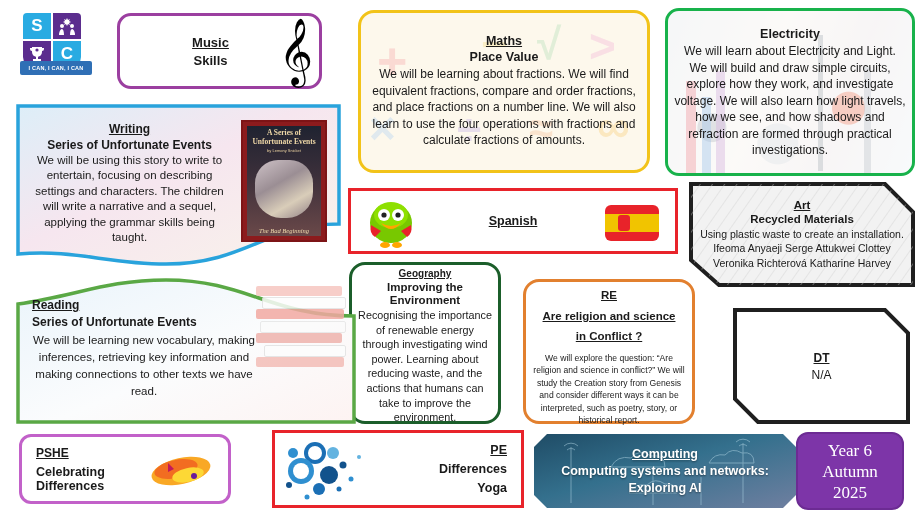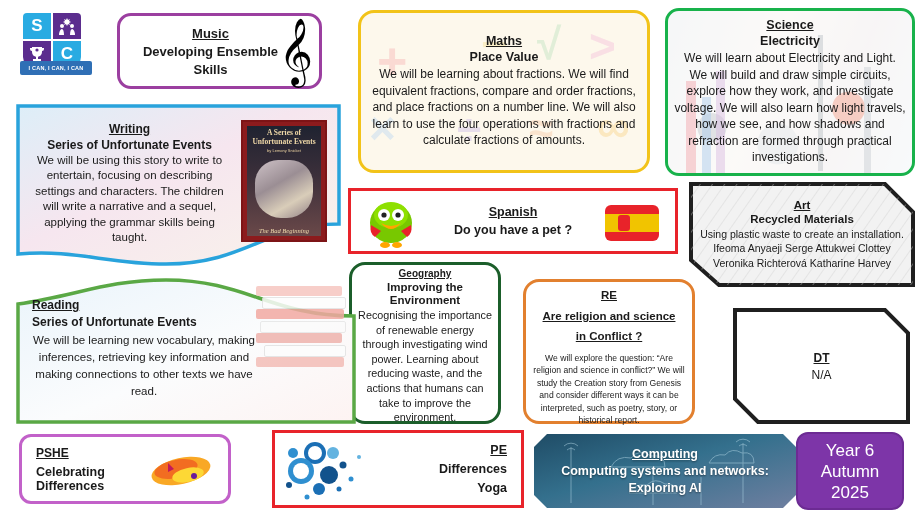--- a/index.html
+++ b/index.html
@@ -112,21 +112,21 @@
 
   
   #computing{left:533px;top:433px;width:264px;height:76px;background:transparent;}
   .compsvg{position:absolute;inset:0;z-index:1;}
   #computing .inner{padding:0 12px;z-index:2;color:#fff;}
   #computing .ttl,#computing .body{color:#ffffff;text-shadow:0 1px 2px rgba(0,0,0,.45);}
 
   
   #yearbadge{left:796px;top:432px;width:108px;height:78px;background:#7d35a8;border-radius:12px;
              border:2px solid #6c2b93;}
-  #yearbadge .inner{justify-content:center;}
+  #yearbadge .inner{justify-content:center;font-family:Liberation Serif, serif;}
   #yearbadge div{color:#fff;text-align:center;font-size:17px;line-height:21px;}
 </style>
 </head>
 <body>
 
 <div class="board">
 
   <div class="card" id="logo">
     <div class="crest">
       <div class="q q1">S</div>
@@ -151,21 +151,20 @@
       </div>
       <div class="q q4">C</div>
       <div class="ribbon">I CAN, I CAN, I CAN</div>
     </div>
   </div>
 
   <div class="card" id="music">
     <div class="clef">𝄞</div>
     <div class="inner">
       <div class="ttl" style="font-size:13px">Music</div>
-      <div class="sub" style="font-size:13px;margin-top:3px">Developing Ensemble</div>
       <div class="sub" style="font-size:13px;margin-top:3px">Skills</div>
     </div>
   </div>
 
   <div class="card" id="maths">
     <div class="mathbg">
       <div class="ms" style="left:16px;top:18px;font-size:52px;color:#f7b5b5">+</div>
       <div class="ms" style="left:120px;top:4px;font-size:46px;color:#f7e39a">−</div>
       <div class="ms" style="left:176px;top:6px;font-size:44px;color:#bfe3c0">√</div>
       <div class="ms" style="left:228px;top:6px;font-size:46px;color:#f4c0dc">&gt;</div>
@@ -182,21 +181,20 @@
   </div>
 
   <div class="card" id="science">
     <div class="scibg"></div>
     <div class="sci-bar" style="left:18px;top:70px;width:10px;height:92px;background:#f2a1a8"></div>
     <div class="sci-bar" style="left:34px;top:86px;width:9px;height:76px;background:#a7c8ea"></div>
     <div class="sci-bar" style="left:48px;top:60px;width:9px;height:102px;background:#d8b7e0"></div>
     <div class="sci-bar" style="left:196px;top:56px;width:7px;height:106px;background:#c8cdd3"></div>
     <div class="sci-bar" style="left:150px;top:24px;width:5px;height:136px;background:#b9bec4"></div>
     <div class="inner">
-      <div class="ttl" style="font-size:12.5px">Science</div>
       <div class="sub" style="font-size:12.5px;margin-top:2px">Electricity</div>
       <div class="body" style="font-size:12px;line-height:16.5px;margin-top:2px">We will learn about Electricity and Light. We will build and draw simple circuits, explore how they work, and investigate voltage. We will also learn how light travels, how we see, and how shadows and refraction are formed through practical investigations.</div>
     </div>
   </div>
 
   <div class="card" id="writing">
     <svg class="wsvg" viewBox="0 0 325 165" preserveAspectRatio="none">
       <defs>
         <linearGradient id="wgrad" x1="0" y1="0" x2="1" y2="1">
           <stop offset="0%" stop-color="#ddeef8"></stop>
@@ -229,21 +227,20 @@
       <circle cx="19" cy="16" r="2.6" fill="#222"></circle>
         <circle cx="33" cy="16" r="2.6" fill="#222"></circle>
       <path d="M16 24 Q26 36 36 24 Q26 30 16 24Z" fill="#ffa500"></path>
       <path d="M6 26 q-2 8 4 12 l6-6z" fill="#e8232a"></path>
       <path d="M46 26 q2 8 -4 12 l-6-6z" fill="#e8232a"></path>
       <ellipse cx="20" cy="46" rx="5" ry="3" fill="#ffa500"></ellipse>
       <ellipse cx="32" cy="46" rx="5" ry="3" fill="#ffa500"></ellipse>
     </svg>
     <div class="inner">
       <div class="ttl" style="font-size:12.5px">Spanish</div>
-      <div class="sub" style="font-size:12.5px;margin-top:4px">Do you have a pet ?</div>
     </div>
     <div class="flag">
       <div class="crestmark"></div>
     </div>
   </div>
 
   <div class="card" id="art">
     <svg class="artsvg" viewBox="0 0 226 105" preserveAspectRatio="none">
       <defs>
         <pattern id="scratch" width="10" height="10" patternUnits="userSpaceOnUse" patternTransform="rotate(35)">

